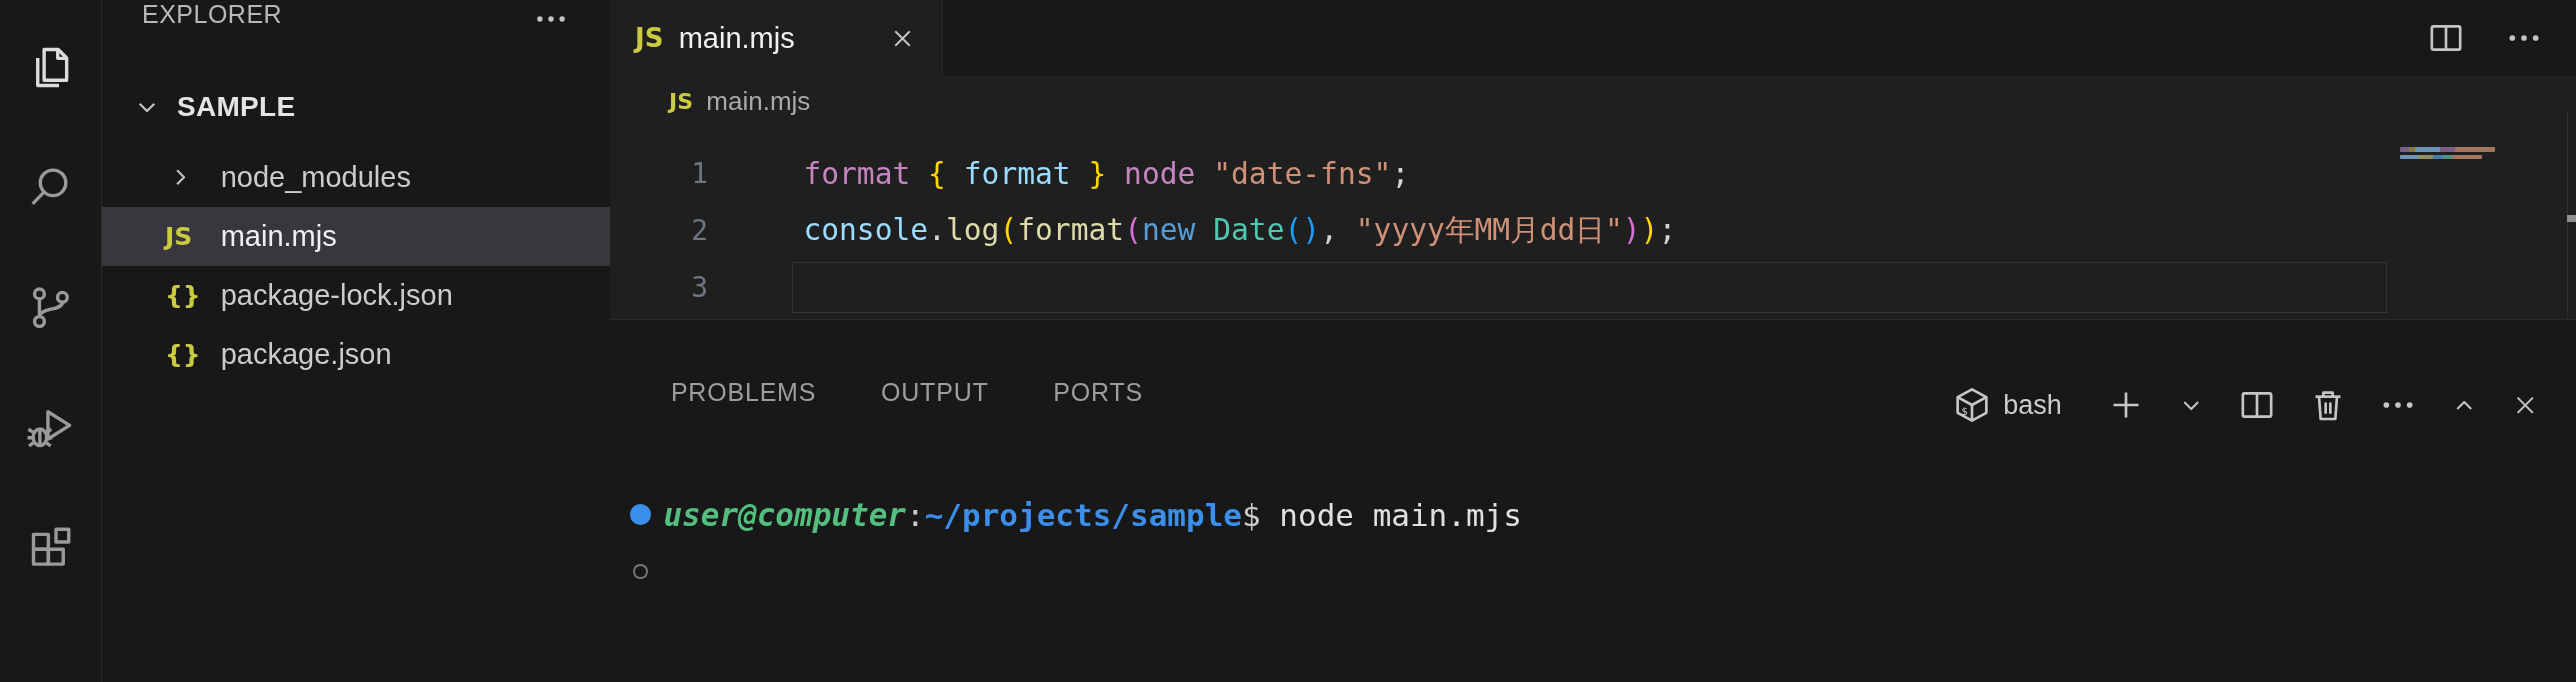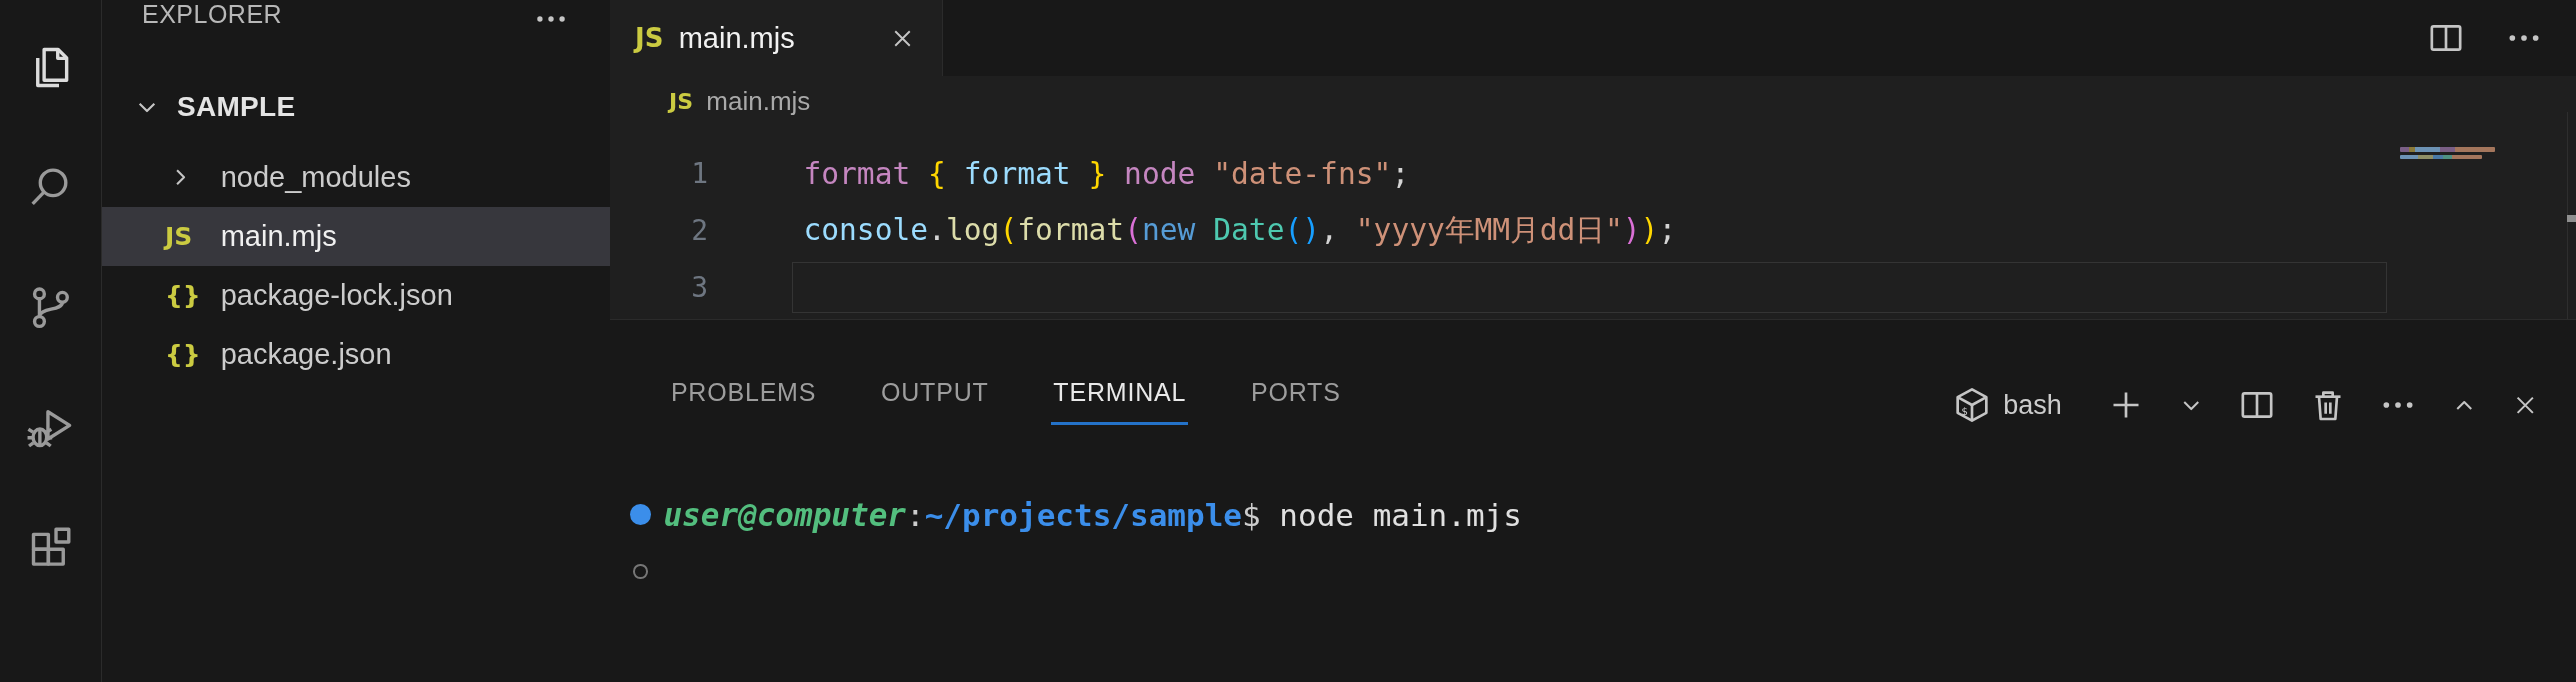--- a/index.html
+++ b/index.html
@@ -312,21 +312,20 @@
       <div class="overview-ruler">
         <div class="ruler-mark"></div>
       </div>
     </div>
 
     <div class="panel">
       <div class="panel-header">
         <div class="panel-tabs" id="panel-tabs">
             <span class="panel-tab">PROBLEMS</span>
             <span class="panel-tab">OUTPUT</span>
-            <span class="panel-tab active">TERMINAL</span>
             <span class="panel-tab">PORTS</span>
           </div>
         <div class="panel-actions" id="panel-actions">
             <span class="shell-group">
               <span class="icon-btn">
                 <svg viewBox="0 0 24 24" fill="none" stroke="currentColor" stroke-width="1.6" stroke-linejoin="round">
                   <path d="M12 2.6 20.6 7.3v9.4L12 21.4 3.4 16.7V7.3z"></path>
                   <path d="M3.4 7.3 12 12l8.6-4.7"></path>
                   <path d="M12 12v9.4"></path>
                   <text x="5.6" y="17.8" font-size="6.5" fill="currentColor" stroke="none" font-family="monospace">$</text>

